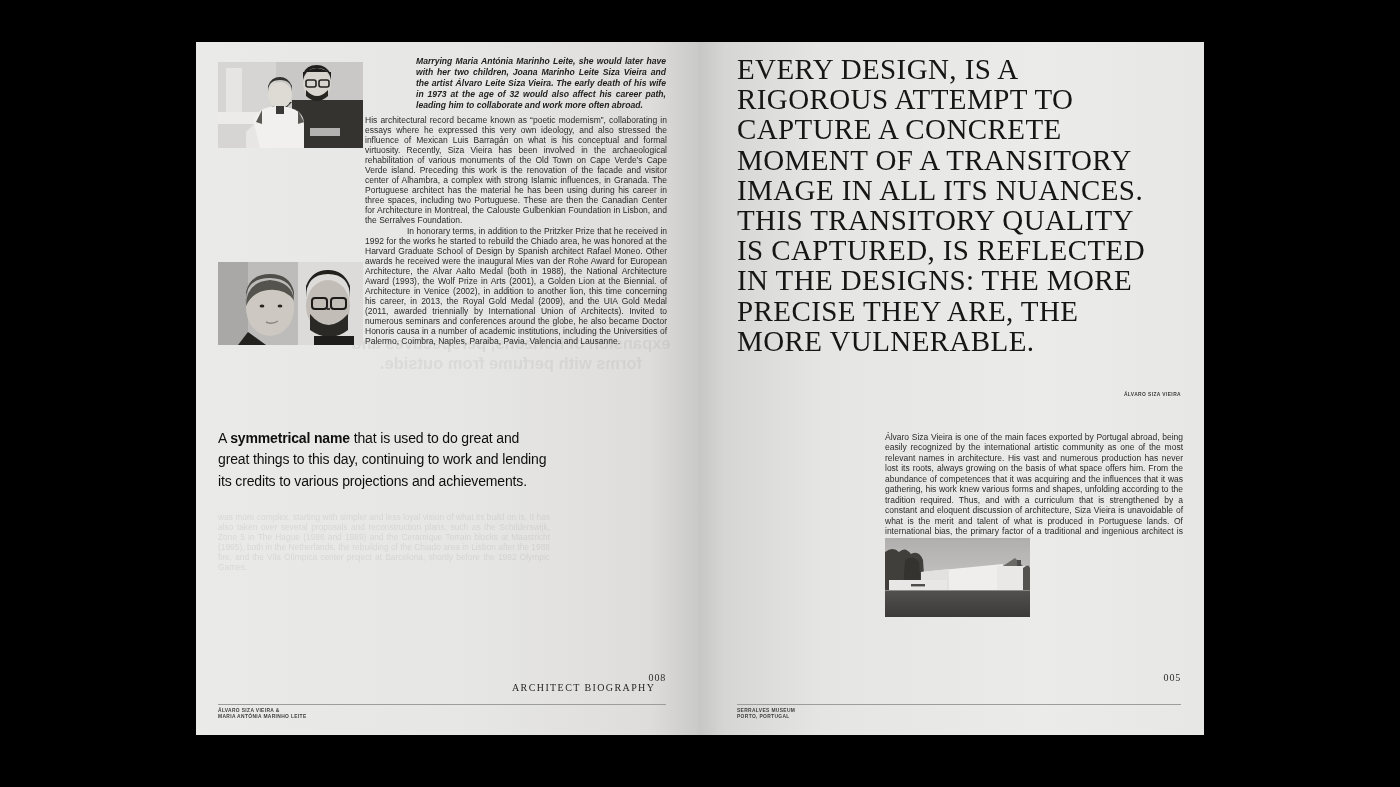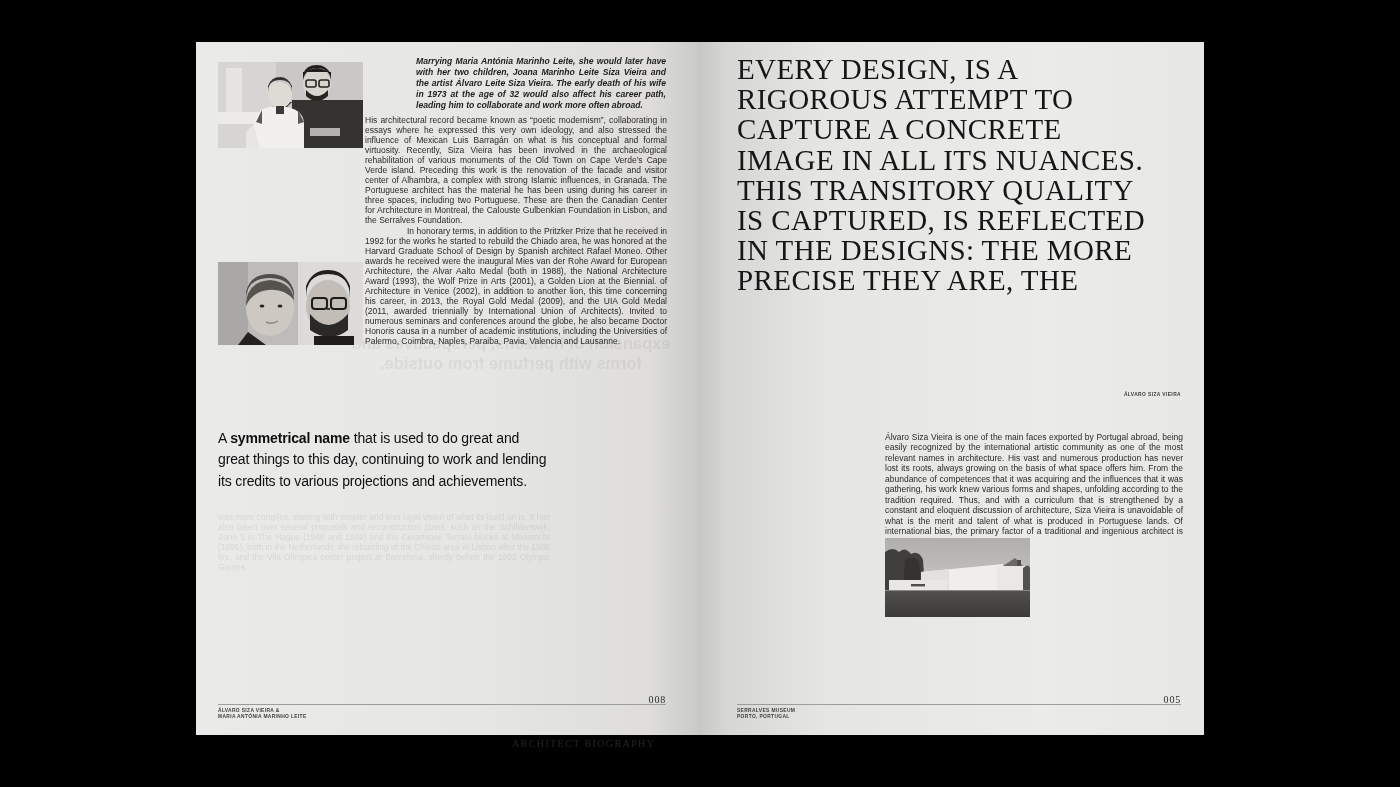--- a/index.html
+++ b/index.html
@@ -73,26 +73,26 @@
   .rule { position:absolute; top:662px; height:1px; background:#9d9d9b; }
   .rule.l { left:22px; width:448px; }
   .rule.r { left:37px; width:444px; }
   .credit {
     position:absolute; top:666px; font-size:4.9px; line-height:6.4px;
     letter-spacing:0.35px; color:#3c3c3c; font-weight:700;
   }
   .credit.l { left:22px; }
   .credit.r { left:37px; }
   .section-title {
-    position:absolute; left:316px; top:696px;
+    position:absolute; left:316px; top:640px;
     font-family:"Liberation Serif", serif; font-size:10px; letter-spacing:1.4px;
     color:#262626;
   }
   .pagenum {
-    position:absolute; top:652px; font-family:"Liberation Serif", serif;
+    position:absolute; top:630px; font-family:"Liberation Serif", serif;
     font-size:10px; letter-spacing:0.8px; color:#2c2c2c;
   }
   .pagenum.l { right:34px; }
   .pagenum.r { right:23px; }
 </style>
 </head>
 <body>
 
 <div class="stage">
   <div class="spread">
@@ -174,25 +174,27 @@
       <div class="section-title">ARCHITECT BIOGRAPHY</div>
       <div class="pagenum l">008</div>
     </div>
 
     <div class="page right">
 
       <div class="headline">
         <div>EVERY DESIGN, IS A</div>
         <div>RIGOROUS ATTEMPT TO</div>
         <div>CAPTURE A CONCRETE</div>
+        <div>MOMENT OF A TRANSITORY</div>
         <div>IMAGE IN ALL ITS NUANCES.</div>
         <div>THIS TRANSITORY QUALITY</div>
         <div>IS CAPTURED, IS REFLECTED</div>
         <div>IN THE DESIGNS: THE MORE</div>
         <div>PRECISE THEY ARE, THE</div>
+        <div>MORE VULNERABLE.</div>
       </div>
 
       <div class="attribution">ÁLVARO SIZA VIEIRA</div>
 
       <p class="rbody">Álvaro Siza Vieira is one of the main faces exported by Portugal abroad, being easily recognized by the international artistic community as one of the most relevant names in architecture. His vast and numerous production has never lost its roots, always growing on the basis of what space offers him. From the abundance of competences that it was acquiring and the influences that it was gathering, his work knew various forms and shapes, unfolding according to the tradition required. Thus, and with a curriculum that is strengthened by a constant and eloquent discussion of architecture, Siza Vieira is unavoidable of what is the merit and talent of what is produced in Portuguese lands. Of international bias, the primary factor of a traditional and ingenious architect is not questioned.</p>
 
       <div class="photo photo3">
         <svg viewBox="0 0 145 79" preserveAspectRatio="none">
           <defs>
             <linearGradient id="sky" x1="0" y1="0" x2="0" y2="1">

